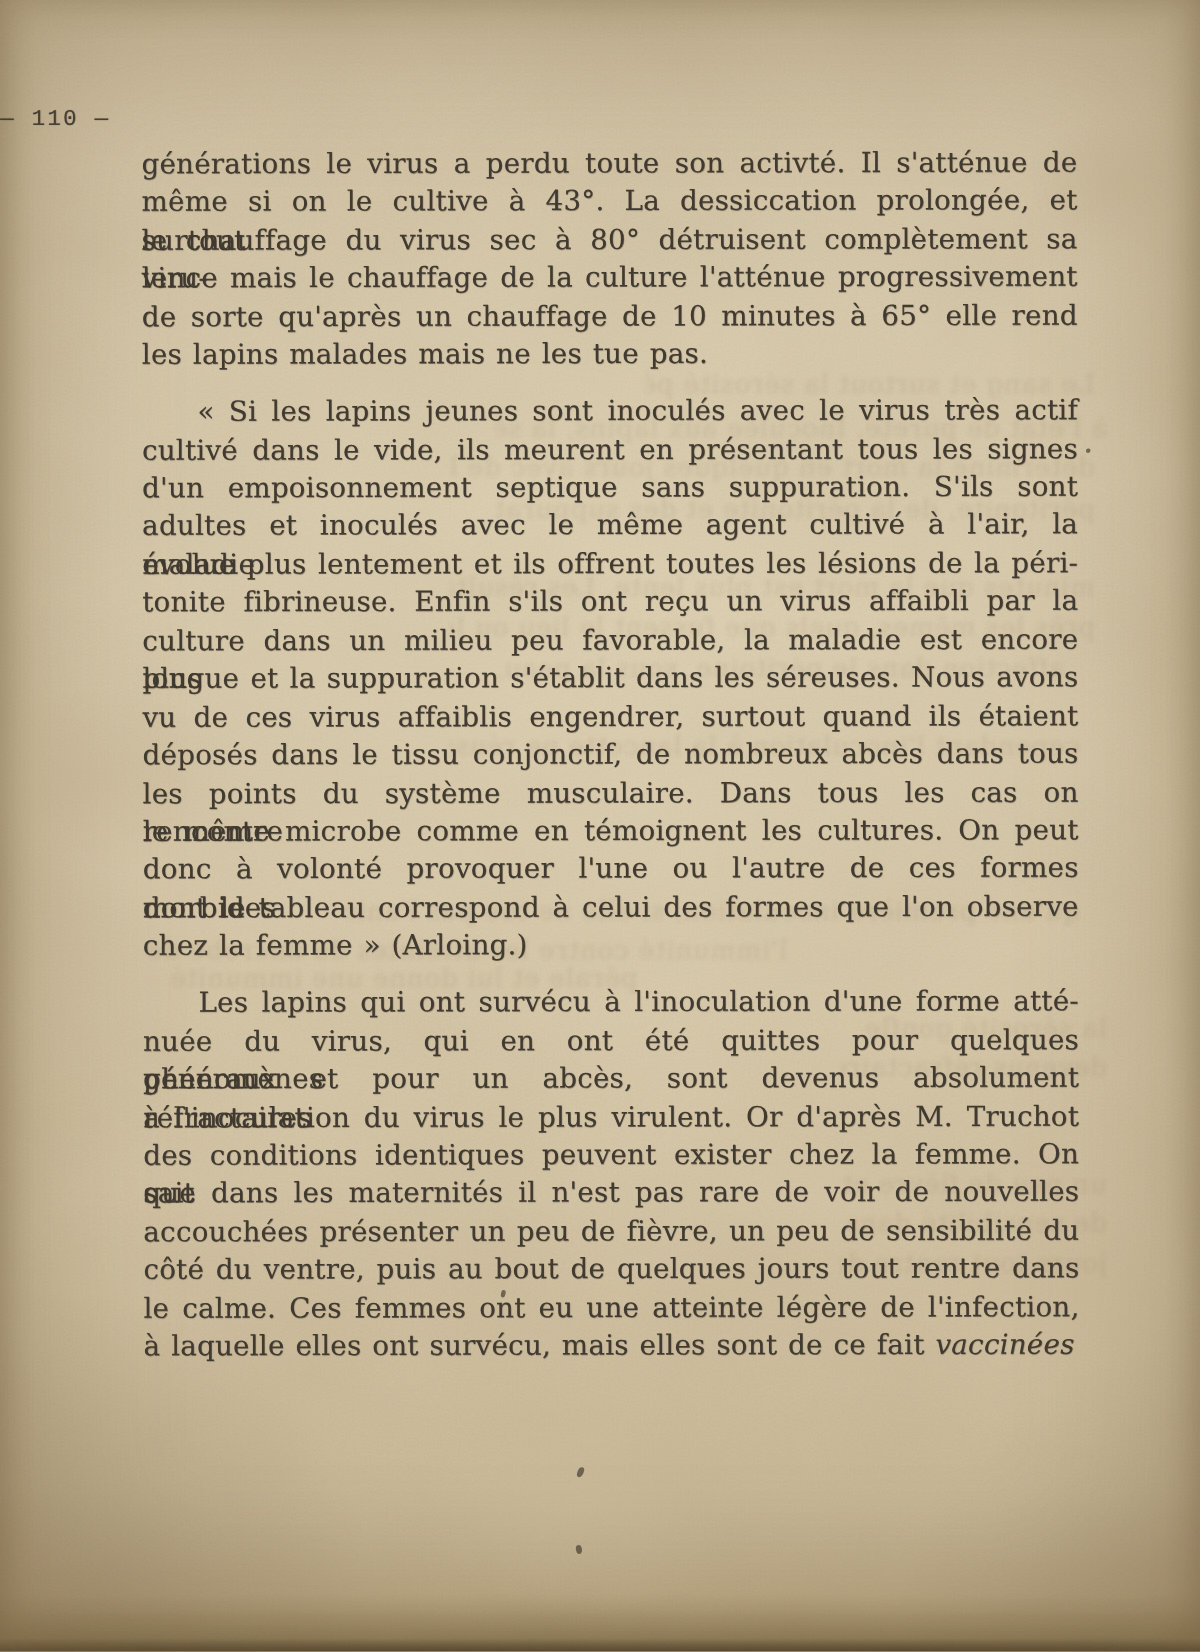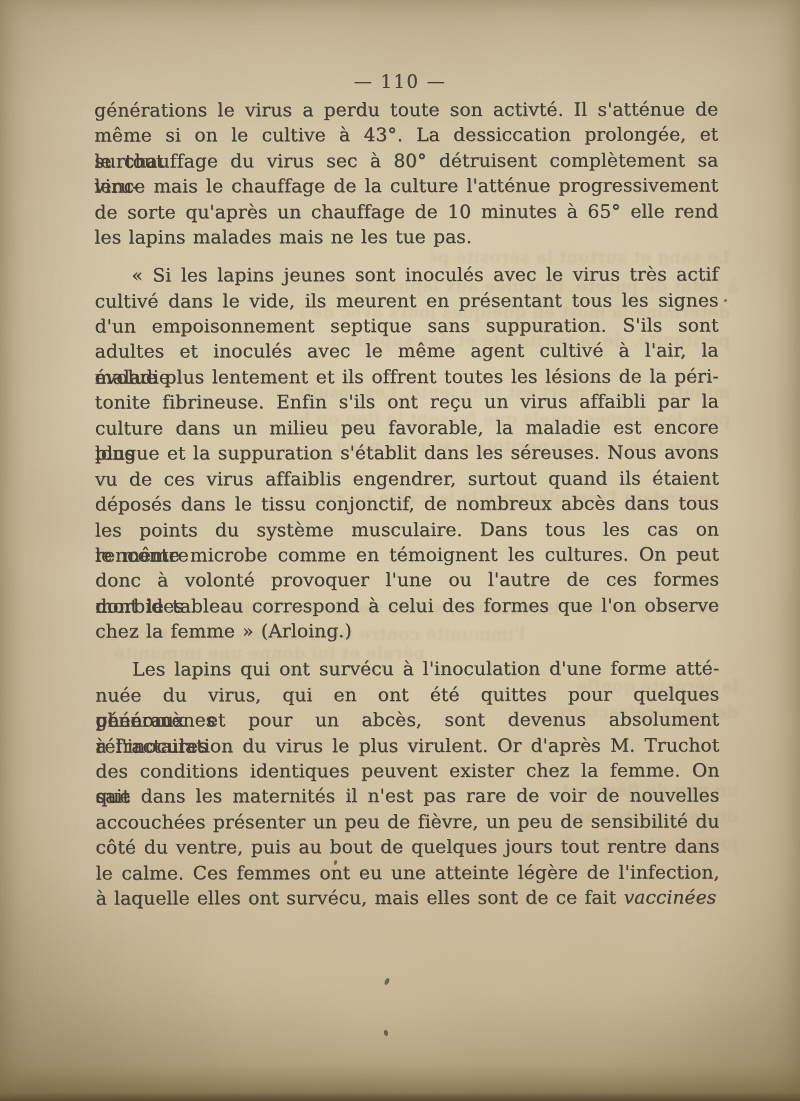--- a/index.html
+++ b/index.html
@@ -18,22 +18,22 @@
       #d0c1a4;
     box-shadow:
       inset 0 0 95px 25px rgba(130,108,74,.33),
       inset 0 -12px 22px rgba(92,74,48,.28),
       inset 8px 0 26px rgba(130,108,74,.22),
       inset -8px 0 26px rgba(130,108,74,.18);
   }
   .grain{position:absolute;left:0;top:0;pointer-events:none;mix-blend-mode:multiply;}
   .folio{
     position:absolute;top:71px;left:0;width:100%;
-    text-align:center;font-size:18px;letter-spacing:1.5px;
-    color:#453f35;text-shadow:.3px .4px .6px rgba(62,53,41,.55);
+    font-size:15px;letter-spacing:1.5px;
+    color:#453f35;text-shadow:.3px .4px .6px rgba(62,53,41,.55);font-family:Liberation Mono, monospace;
   }
   .textblock{
     position:absolute;left:95px;top:97px;width:624px;
     font-size:18.5px;color:#403a30;
     text-shadow:.3px .4px .55px rgba(58,50,40,.55);
     letter-spacing:.15px;word-spacing:1.2px;
     transform:rotate(-0.1deg);
   }
   .para + .para{margin-top:12.5px;}
   .line{

